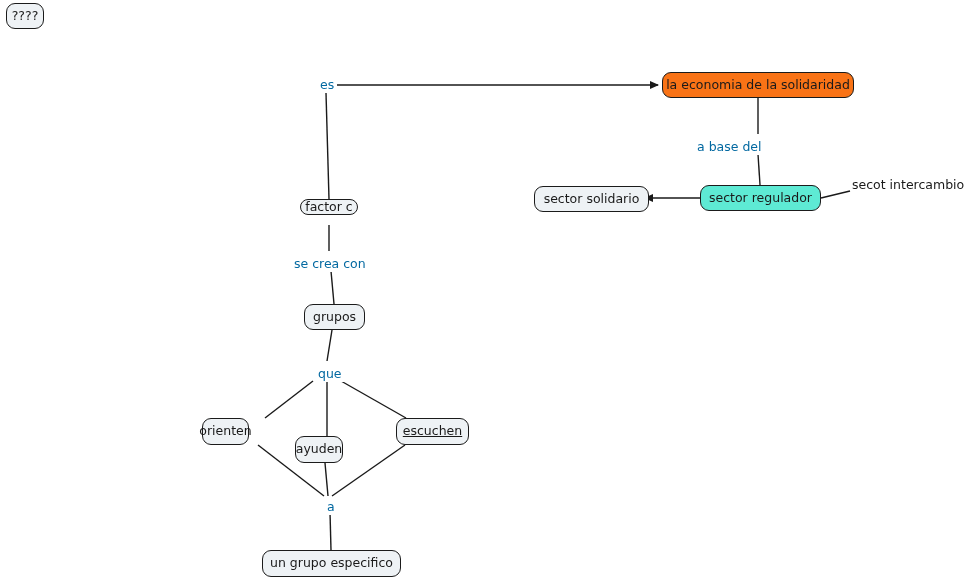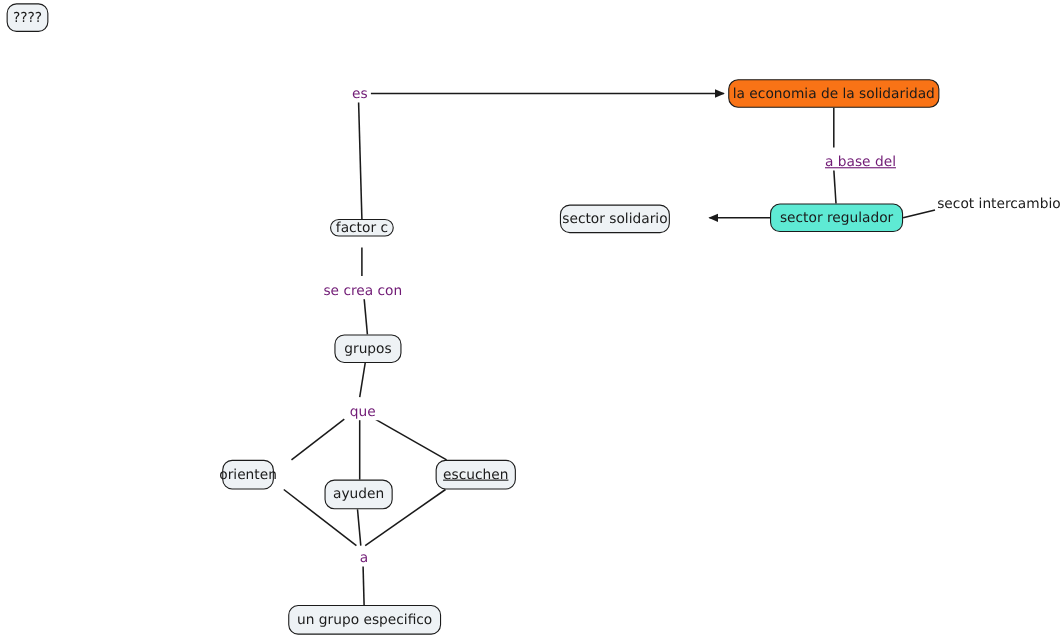--- a/index.html
+++ b/index.html
@@ -34,21 +34,21 @@
     line-height: 1;
     display: flex;
     align-items: center;
     justify-content: center;
     white-space: nowrap;
     padding: 0 8px;
     z-index: 3;
   }
   .link-label {
     position: absolute;
-    color: #701a75;
+    color: #0369a1;
     font-size: 12.5px;
     line-height: 1;
     white-space: nowrap;
     background: #ffffff;
     padding: 1px 3px;
     z-index: 2;
   }
   .free-text {
     position: absolute;
     color: #1a1a1a;
@@ -89,31 +89,31 @@
         <polyline points="325,463 328,496" stroke="#1a1a1a"></polyline>
         <polyline points="405,445 332,496" stroke="#1a1a1a"></polyline>
         <polyline points="330,512 331,550" stroke="#1a1a1a"></polyline>
       </g>
   </svg>
 
   <div id="node-layer">
       <div class="node" style="left: 6px; top: 3px; width: 38px; height: 26px; background: rgb(238, 242, 245); border-color: rgb(27, 27, 27);">????</div>
       <div class="node" style="left: 662px; top: 72px; width: 192px; height: 26px; background: #f97316; border-color: rgb(27, 27, 27);">la economia de la solidaridad</div>
       <div class="node" style="left: 300px; top: 199px; width: 58px; height: 16px; background: rgb(238, 242, 245); border-color: rgb(27, 27, 27);">factor c</div>
-      <div class="node" style="left: 509px; top: 186px; width: 100px; height: 26px; background: rgb(238, 242, 245); border-color: rgb(27, 27, 27);">sector solidario</div>
+      <div class="node" style="left: 534px; top: 186px; width: 115px; height: 26px; background: rgb(238, 242, 245); border-color: rgb(27, 27, 27);">sector solidario</div>
       <div class="node" style="left: 700px; top: 185px; width: 121px; height: 26px; background: #5eead4; border-color: rgb(27, 27, 27);">sector regulador</div>
       <div class="node" style="left: 304px; top: 304px; width: 61px; height: 26px; background: rgb(238, 242, 245); border-color: rgb(27, 27, 27);">grupos</div>
       <div class="node" style="left: 202px; top: 418px; width: 47px; height: 27px; background: rgb(238, 242, 245); border-color: rgb(27, 27, 27);">orienten</div>
-      <div class="node" style="left: 295px; top: 436px; width: 62px; height: 27px; background: rgb(238, 242, 245); border-color: rgb(27, 27, 27);">ayuden</div>
+      <div class="node" style="left: 295px; top: 436px; width: 48px; height: 27px; background: rgb(238, 242, 245); border-color: rgb(27, 27, 27);">ayuden</div>
       <div class="node" style="left: 396px; top: 418px; width: 73px; height: 27px; background: rgb(238, 242, 245); border-color: rgb(27, 27, 27); text-decoration: underline;">escuchen</div>
       <div class="node" style="left: 262px; top: 550px; width: 139px; height: 27px; background: rgb(238, 242, 245); border-color: rgb(27, 27, 27);">un grupo especifico</div>
     </div>
   <div id="label-layer">
       <div class="link-label" style="left: 317px; top: 78px;">es</div>
-      <div class="link-label" style="left: 747px; top: 140px; text-decoration: underline;">a base del</div>
+      <div class="link-label" style="left: 694px; top: 140px;">a base del</div>
       <div class="link-label" style="left: 291px; top: 257px;">se crea con</div>
       <div class="link-label" style="left: 315px; top: 367px;">que</div>
       <div class="link-label" style="left: 324px; top: 500px;">a</div>
     </div>
   <div id="text-layer">
       <div class="free-text" style="left: 852px; top: 179px; text-align: right;">secot intercambio</div>
     </div>
 
 </div>
 

